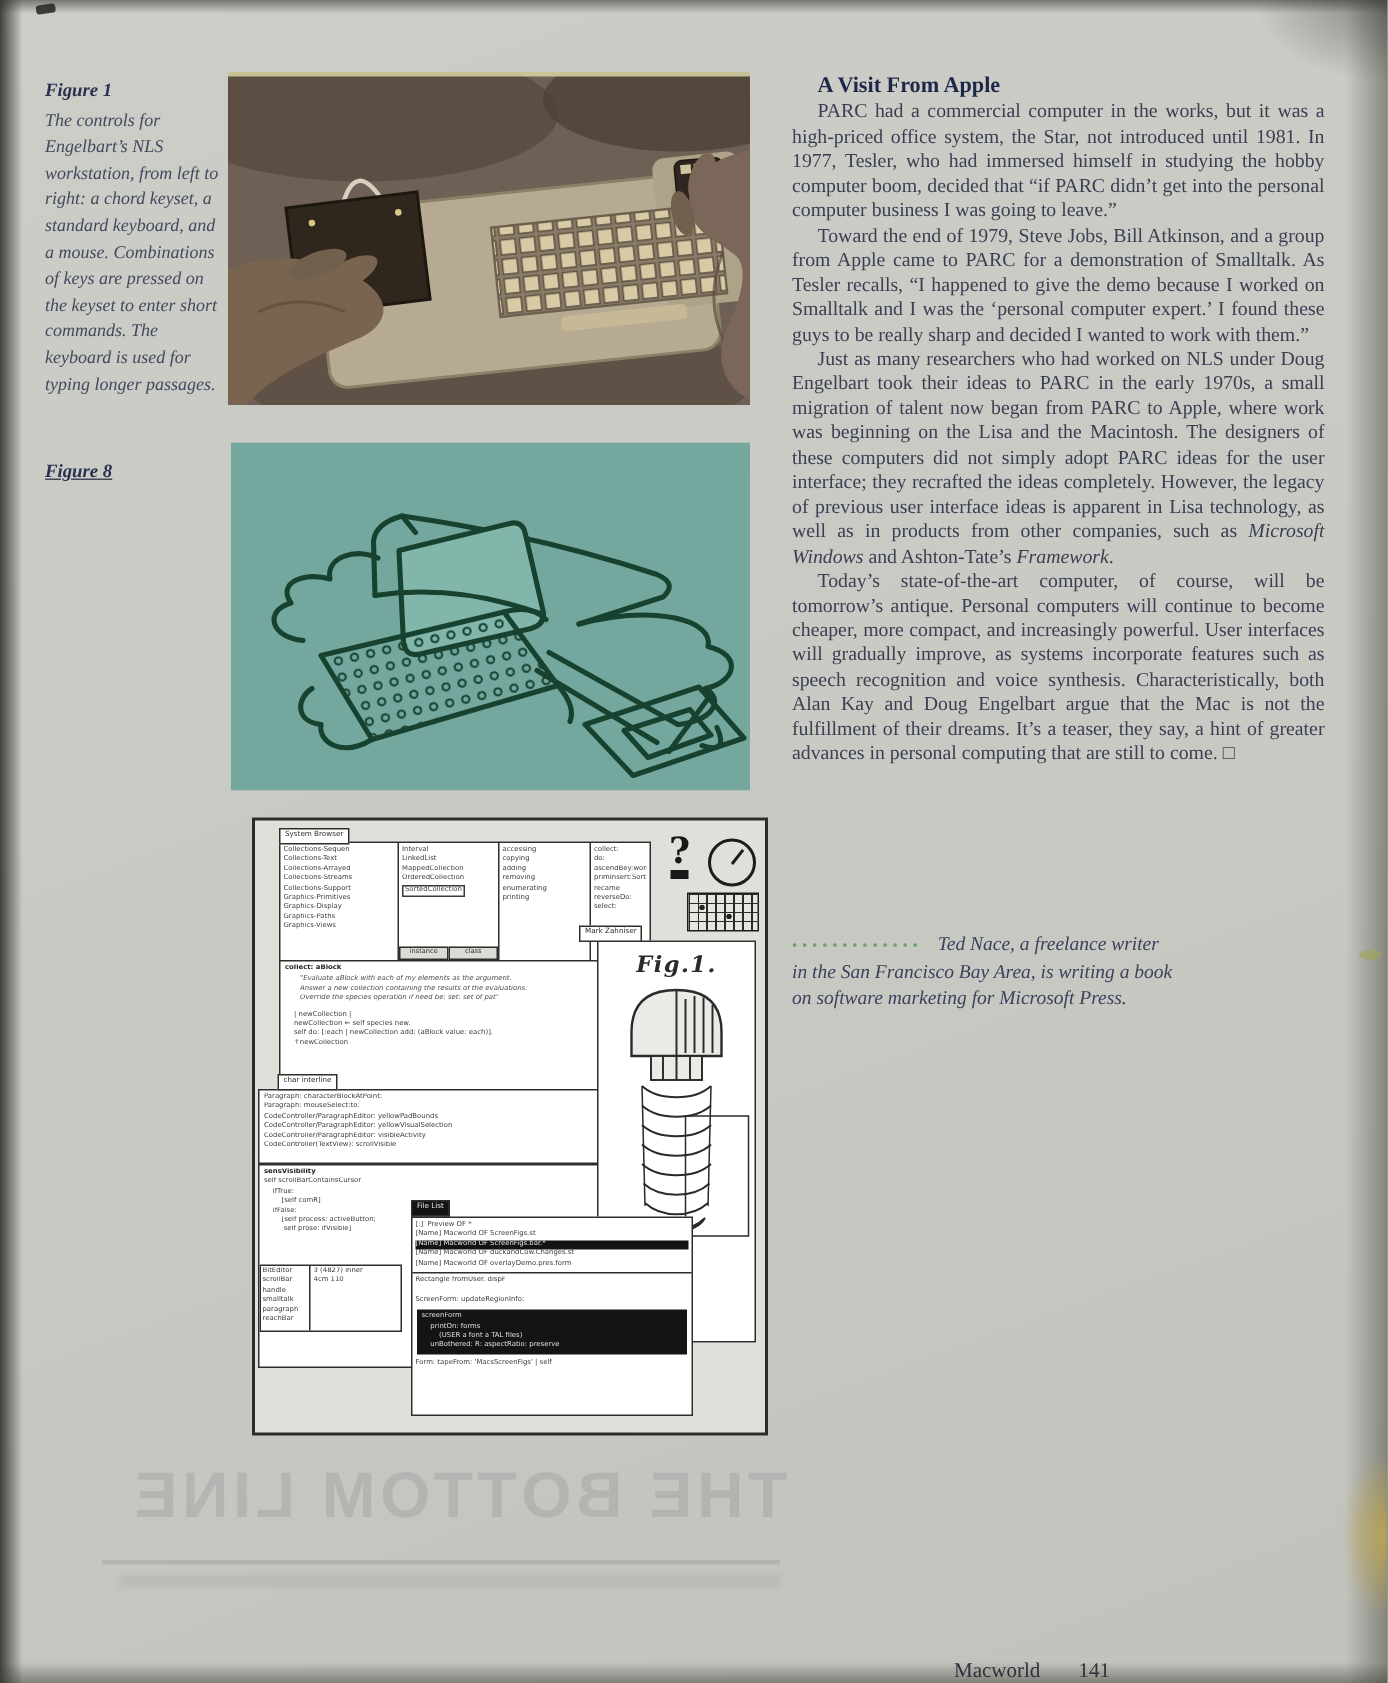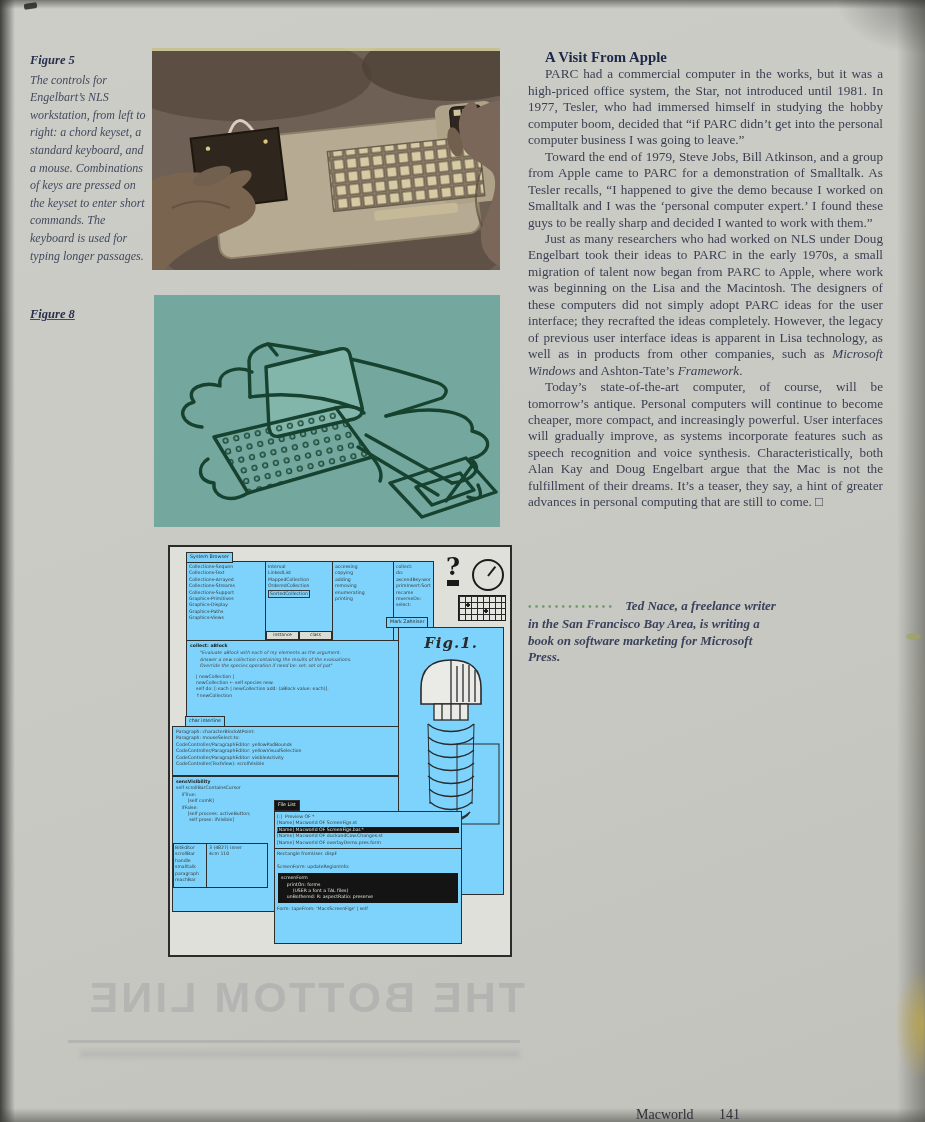--- a/index.html
+++ b/index.html
@@ -22,32 +22,32 @@
   .ghost-rule{position:absolute;left:68px;top:1040px;width:452px;height:3px;background:rgba(100,105,112,.18);}
   .ghost-strip{position:absolute;left:80px;top:1050px;width:440px;height:8px;background:rgba(100,105,112,.12);filter:blur(2px);}
   
   .cap{position:absolute;left:30px;width:119px;font-style:italic;font-size:12px;line-height:17.6px;color:#424a5e;}
   .cap .cap-h{font-weight:bold;font-size:12.5px;color:#28304e;margin-bottom:2px;}
   
   .article{position:absolute;left:528px;top:49px;width:355px;font-size:13.2px;line-height:16.45px;
            color:#3a3f52;text-align:justify;}
   .article .head{font-weight:bold;font-size:14.8px;color:#1d2748;text-indent:17px;text-align:left;margin:0 0 1px 0;}
   .article p{margin:0;text-indent:17px;}
-  .bio{position:absolute;left:528px;top:598px;width:254px;font-size:13px;line-height:16.8px;color:#3a425c;font-weight:bold;}
+  .bio{position:absolute;left:528px;top:621px;width:254px;font-size:13px;line-height:16.8px;color:#3a425c;}
   .bio .dots{font-style:normal;color:#6f9e68;font-size:10px;letter-spacing:3.2px;margin-right:10px;}
   .bio .bio-text{font-style:italic;}
   .footer{position:absolute;left:636px;top:1082px;font-size:14px;color:#30303a;margin-top:25px;}
   .footer .pn{margin-left:22px;}
   
   .photo{position:absolute;left:152px;top:48px;width:348px;height:222px;}
   .flexfig{position:absolute;left:154px;top:295px;width:346px;height:232px;}
   
   .screen{position:absolute;left:168px;top:545px;width:340px;height:408px;background:#e0e0db;
           border:2px solid #2b2b29;box-sizing:content-box;}
-  .win,.tab{position:absolute;background:#7dd3fc;border:1px solid #2e2e2c;box-sizing:border-box;}
+  .win,.tab{position:absolute;background:#ffffff;border:1px solid #2e2e2c;box-sizing:border-box;}
   .tab{font:4.8px/1 "DejaVu Sans",sans-serif;color:#2c2c2c;padding:2px 3px;white-space:nowrap;z-index:7;}
   .tab.dark{background:#141414;color:#e8e8e4;}
   .t{font:4.6px/6.4px "DejaVu Sans",sans-serif;color:#3b3b3b;white-space:pre;overflow:hidden;}
   .t.it{font-style:italic;color:#4a4a4a;}
   .t.tb{font-weight:bold;color:#222;}
   .t.wt{color:#d9e0d4;}
   .boxed{border:1px solid #3a3a3a;width:max-content;padding:0 1px;}
   .sel{background:#141414;color:#e3e3df;}
   .sb-tab{left:16px;top:5px;z-index:3;}
   .sb-win{left:16px;top:14px;width:248px;height:80px;display:flex;z-index:2;}
@@ -100,21 +100,21 @@
   <div class="edge corner-tr"></div>
   <div class="edge mark-tl"></div>
   <div class="edge stain-yellow"></div>
   <div class="edge stain-dash"></div>
 
   <div class="ghost">THE BOTTOM LINE</div>
   <div class="ghost-rule"></div>
   <div class="ghost-strip"></div>
 
   <div class="cap" style="top:52px;">
-    <div class="cap-h">Figure 5</div>
+    <div class="cap-h">Figure 1</div>
     <div>The controls for Engelbart’s NLS workstation, from left to right: a chord keyset, a standard keyboard, and a mouse. Combinations of keys are pressed on the keyset to enter short commands. The keyboard is used for typing longer passages.</div>
   </div>
   <div class="cap" style="top:306px;text-decoration:underline;">
     <div class="cap-h">Figure 8</div>
   </div>
 
   <div class="photo">
     <svg width="348" height="222" viewBox="0 0 348 222">
       <defs>
         <pattern id="keys" width="13" height="13" patternUnits="userSpaceOnUse">

